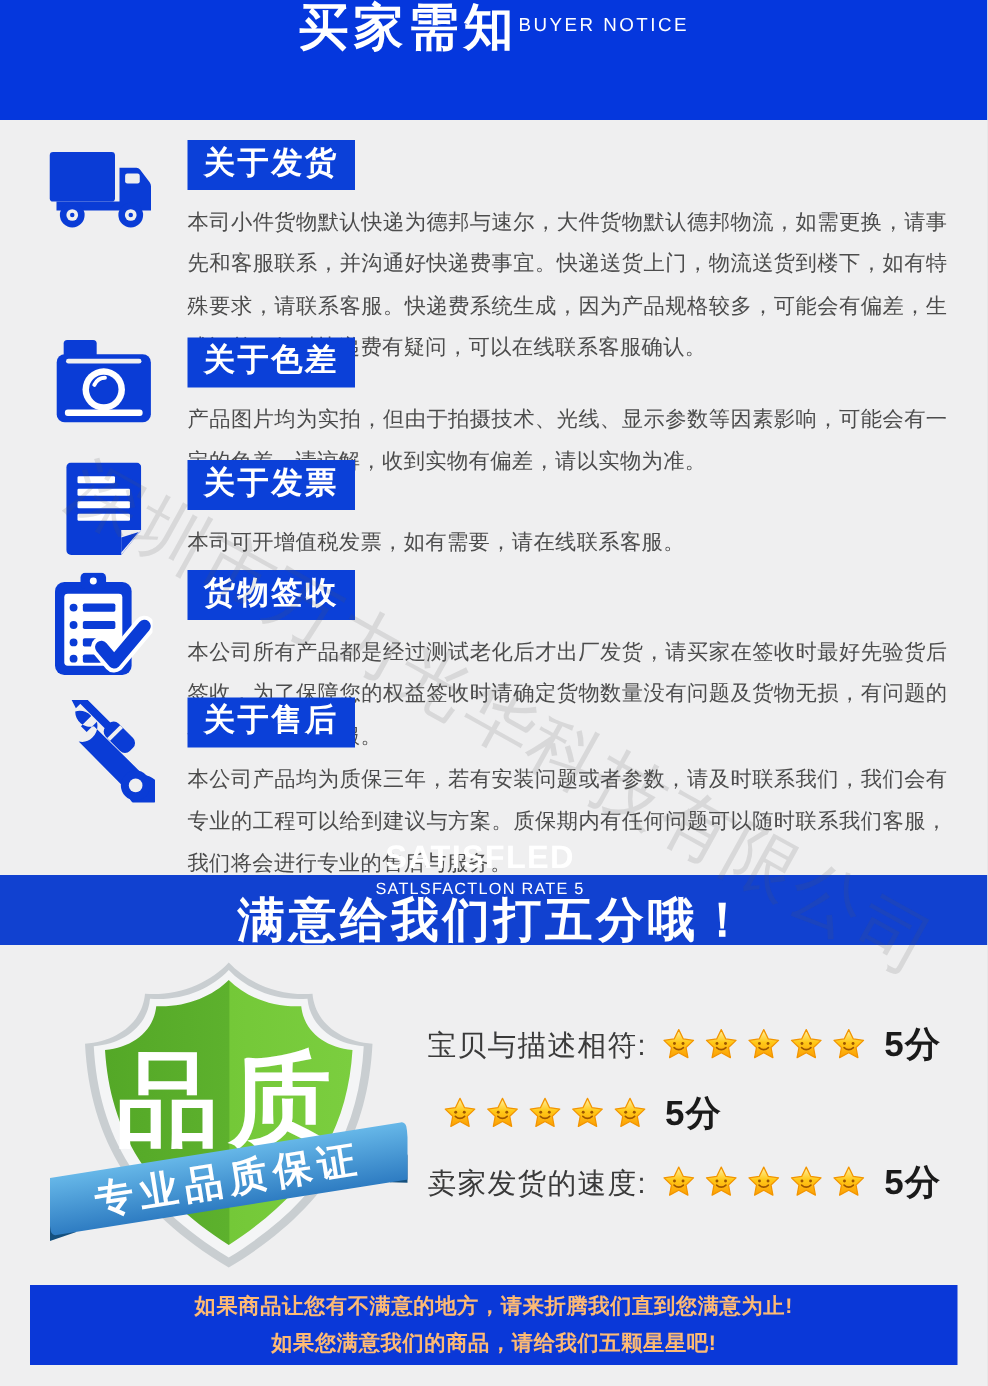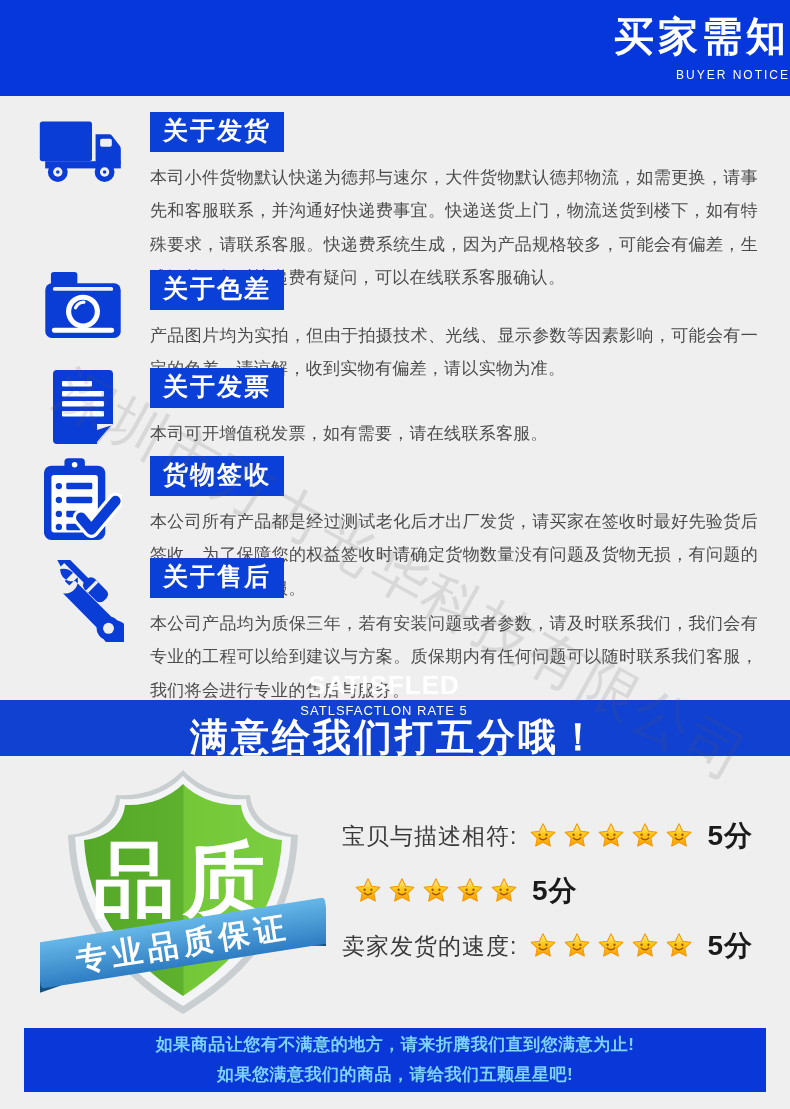--- a/index.html
+++ b/index.html
@@ -1,23 +1,23 @@
 <!DOCTYPE html>
 <html><head>
 <meta charset="utf-8">
 <style>
   html,body{margin:0;padding:0;}
   body{font-family:"Liberation Sans","DejaVu Sans",sans-serif;background:#dcdcdc;}
   .page{position:relative;width:790px;height:1109px;background:#efeff0;overflow:hidden;margin:0 auto;}
 
   
   .header{position:absolute;left:0;top:0;width:790px;height:96px;background:#0537dd;
-          display:flex;flex-direction:column;align-items:flex-end;justify-content:center;}
+          display:flex;flex-direction:row;align-items:flex-start;justify-content:center;}
   .header-title{color:#fff;font-size:40px;font-weight:bold;letter-spacing:4px;line-height:1;margin-top:2px;}
-  .header-sub{color:#fff;font-size:12px;letter-spacing:2px;margin-top:12px;}
+  .header-sub{color:#fff;font-size:15px;letter-spacing:2px;margin-top:12px;}
 
   
   .watermark{position:absolute;left:78px;top:352px;transform:rotate(29deg);transform-origin:0 0;
              font-size:58px;color:rgba(90,90,90,0.15);white-space:nowrap;z-index:40;
              letter-spacing:2px;pointer-events:none;font-weight:400;}
 
   
   .section{position:absolute;left:36px;width:722px;display:flex;align-items:flex-start;}
   .icon-box{flex:0 0 94px;display:flex;justify-content:center;margin-top:2px;}
   .icon-box svg{display:block;}
@@ -41,21 +41,21 @@
   
   .rating-row{position:absolute;left:342px;height:44px;display:flex;align-items:center;}
   .rating-label{font-size:23px;font-weight:normal;color:#3a3a3a;letter-spacing:1px;}
   .stars{display:flex;gap:6px;margin:0 14px 0 12px;}
   .stars svg{width:28px;height:28px;display:block;}
   .rating-score{font-size:28px;font-weight:bold;color:#1a1a1a;letter-spacing:1px;}
 
   
   .footer{position:absolute;left:24px;top:1028px;width:742px;height:64px;background:#0a38d8;
           display:flex;flex-direction:column;align-items:center;justify-content:center;}
-  .footer-line{color:#7dd3fc;font-size:17px;font-weight:bold;line-height:1.75;letter-spacing:.5px;}
+  .footer-line{color:#fdba74;font-size:17px;font-weight:bold;line-height:1.75;letter-spacing:.5px;}
   .defs-holder{position:absolute;width:0;height:0;overflow:hidden;}
 </style>
 </head>
 <body>
 
 <svg class="defs-holder" aria-hidden="true">
   <defs>
     <linearGradient id="gGold" x1="0" y1="0" x2="0" y2="1">
       <stop offset="0" stop-color="#FFF2A8"></stop>
       <stop offset="0.45" stop-color="#FFC918"></stop>

